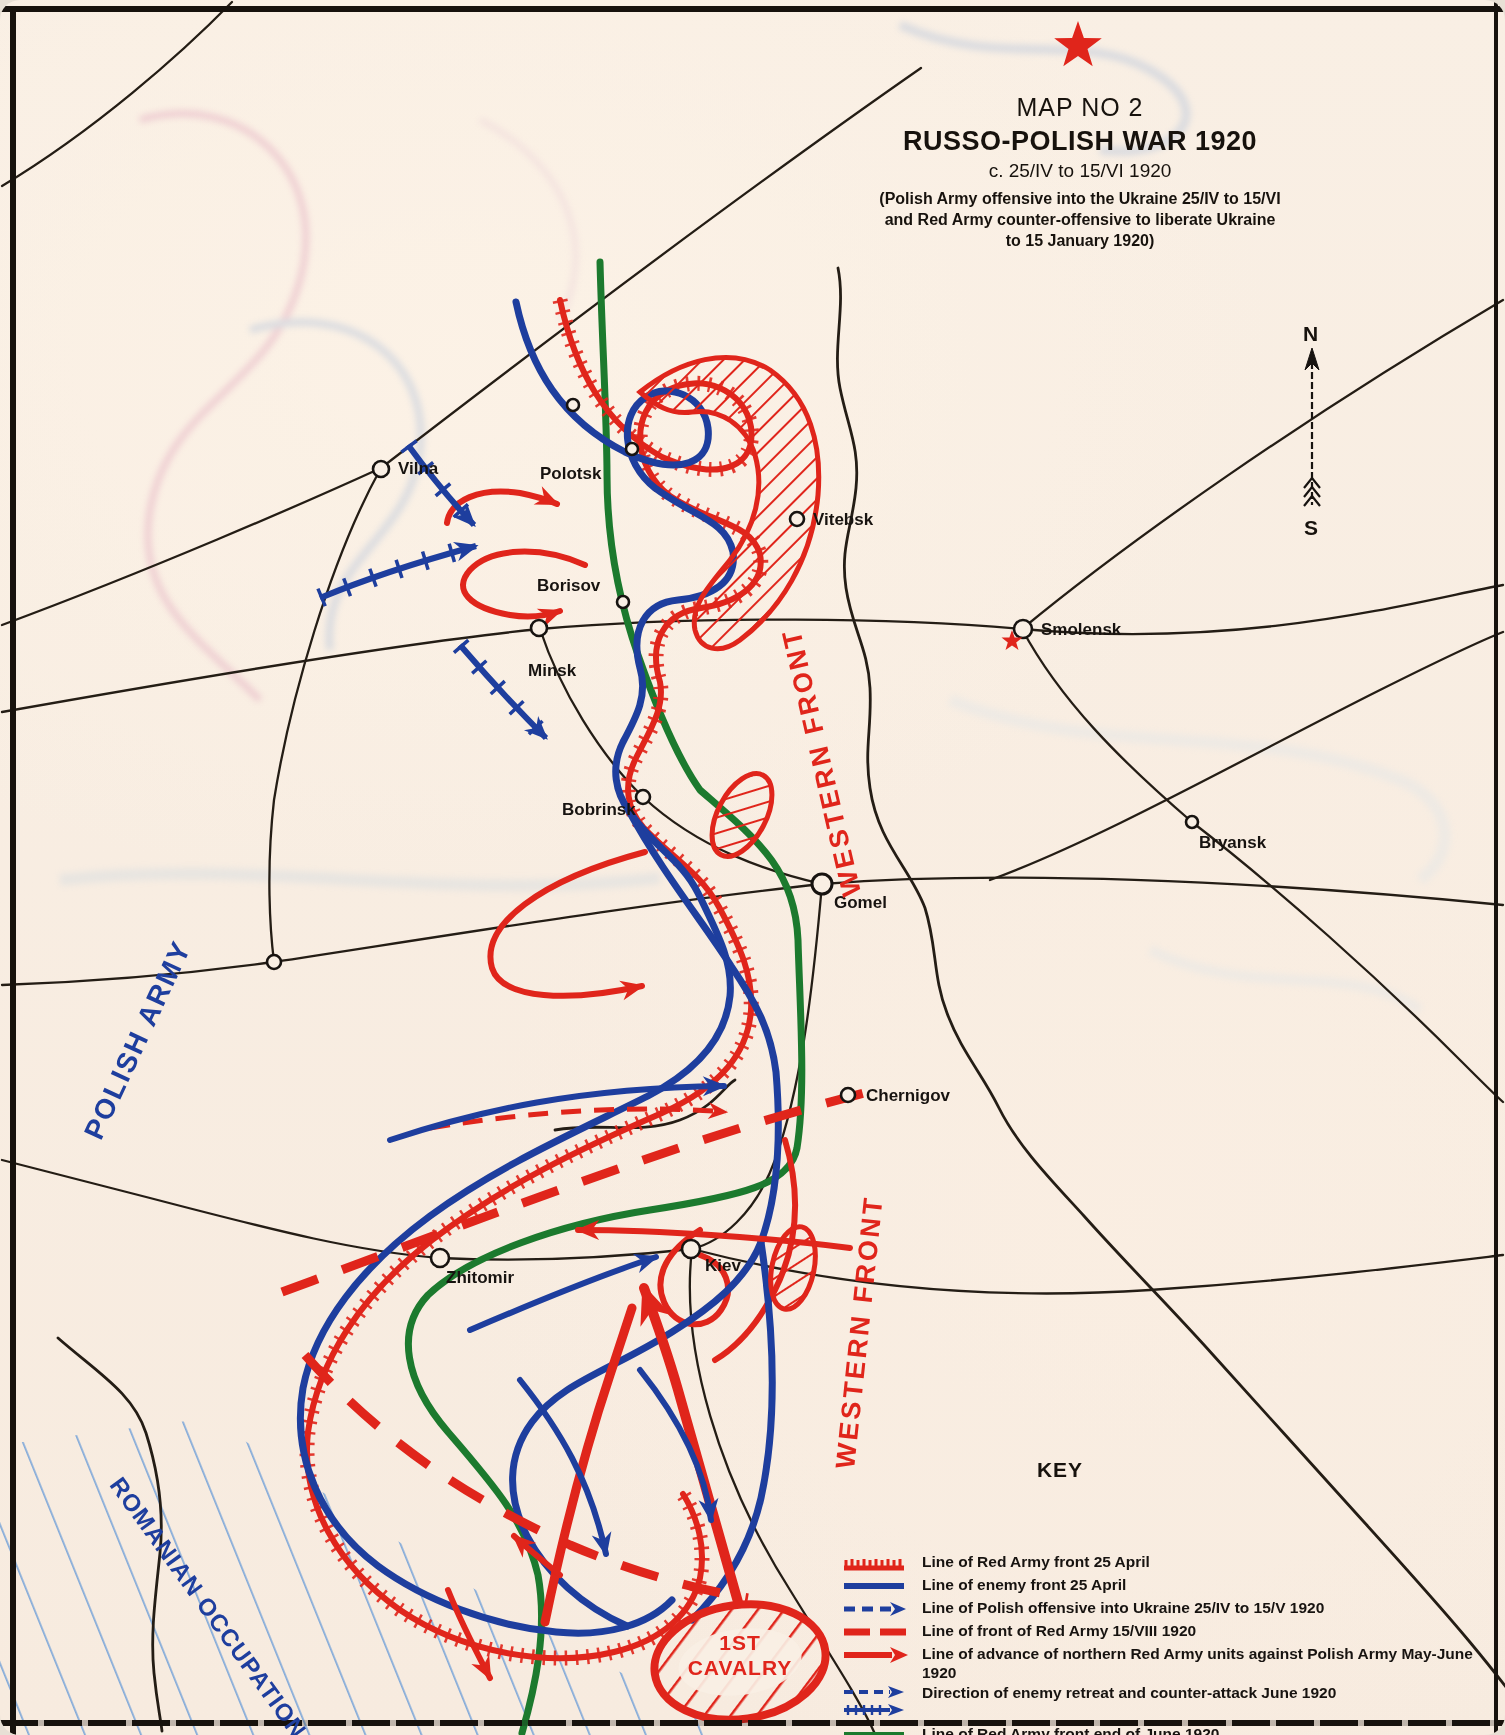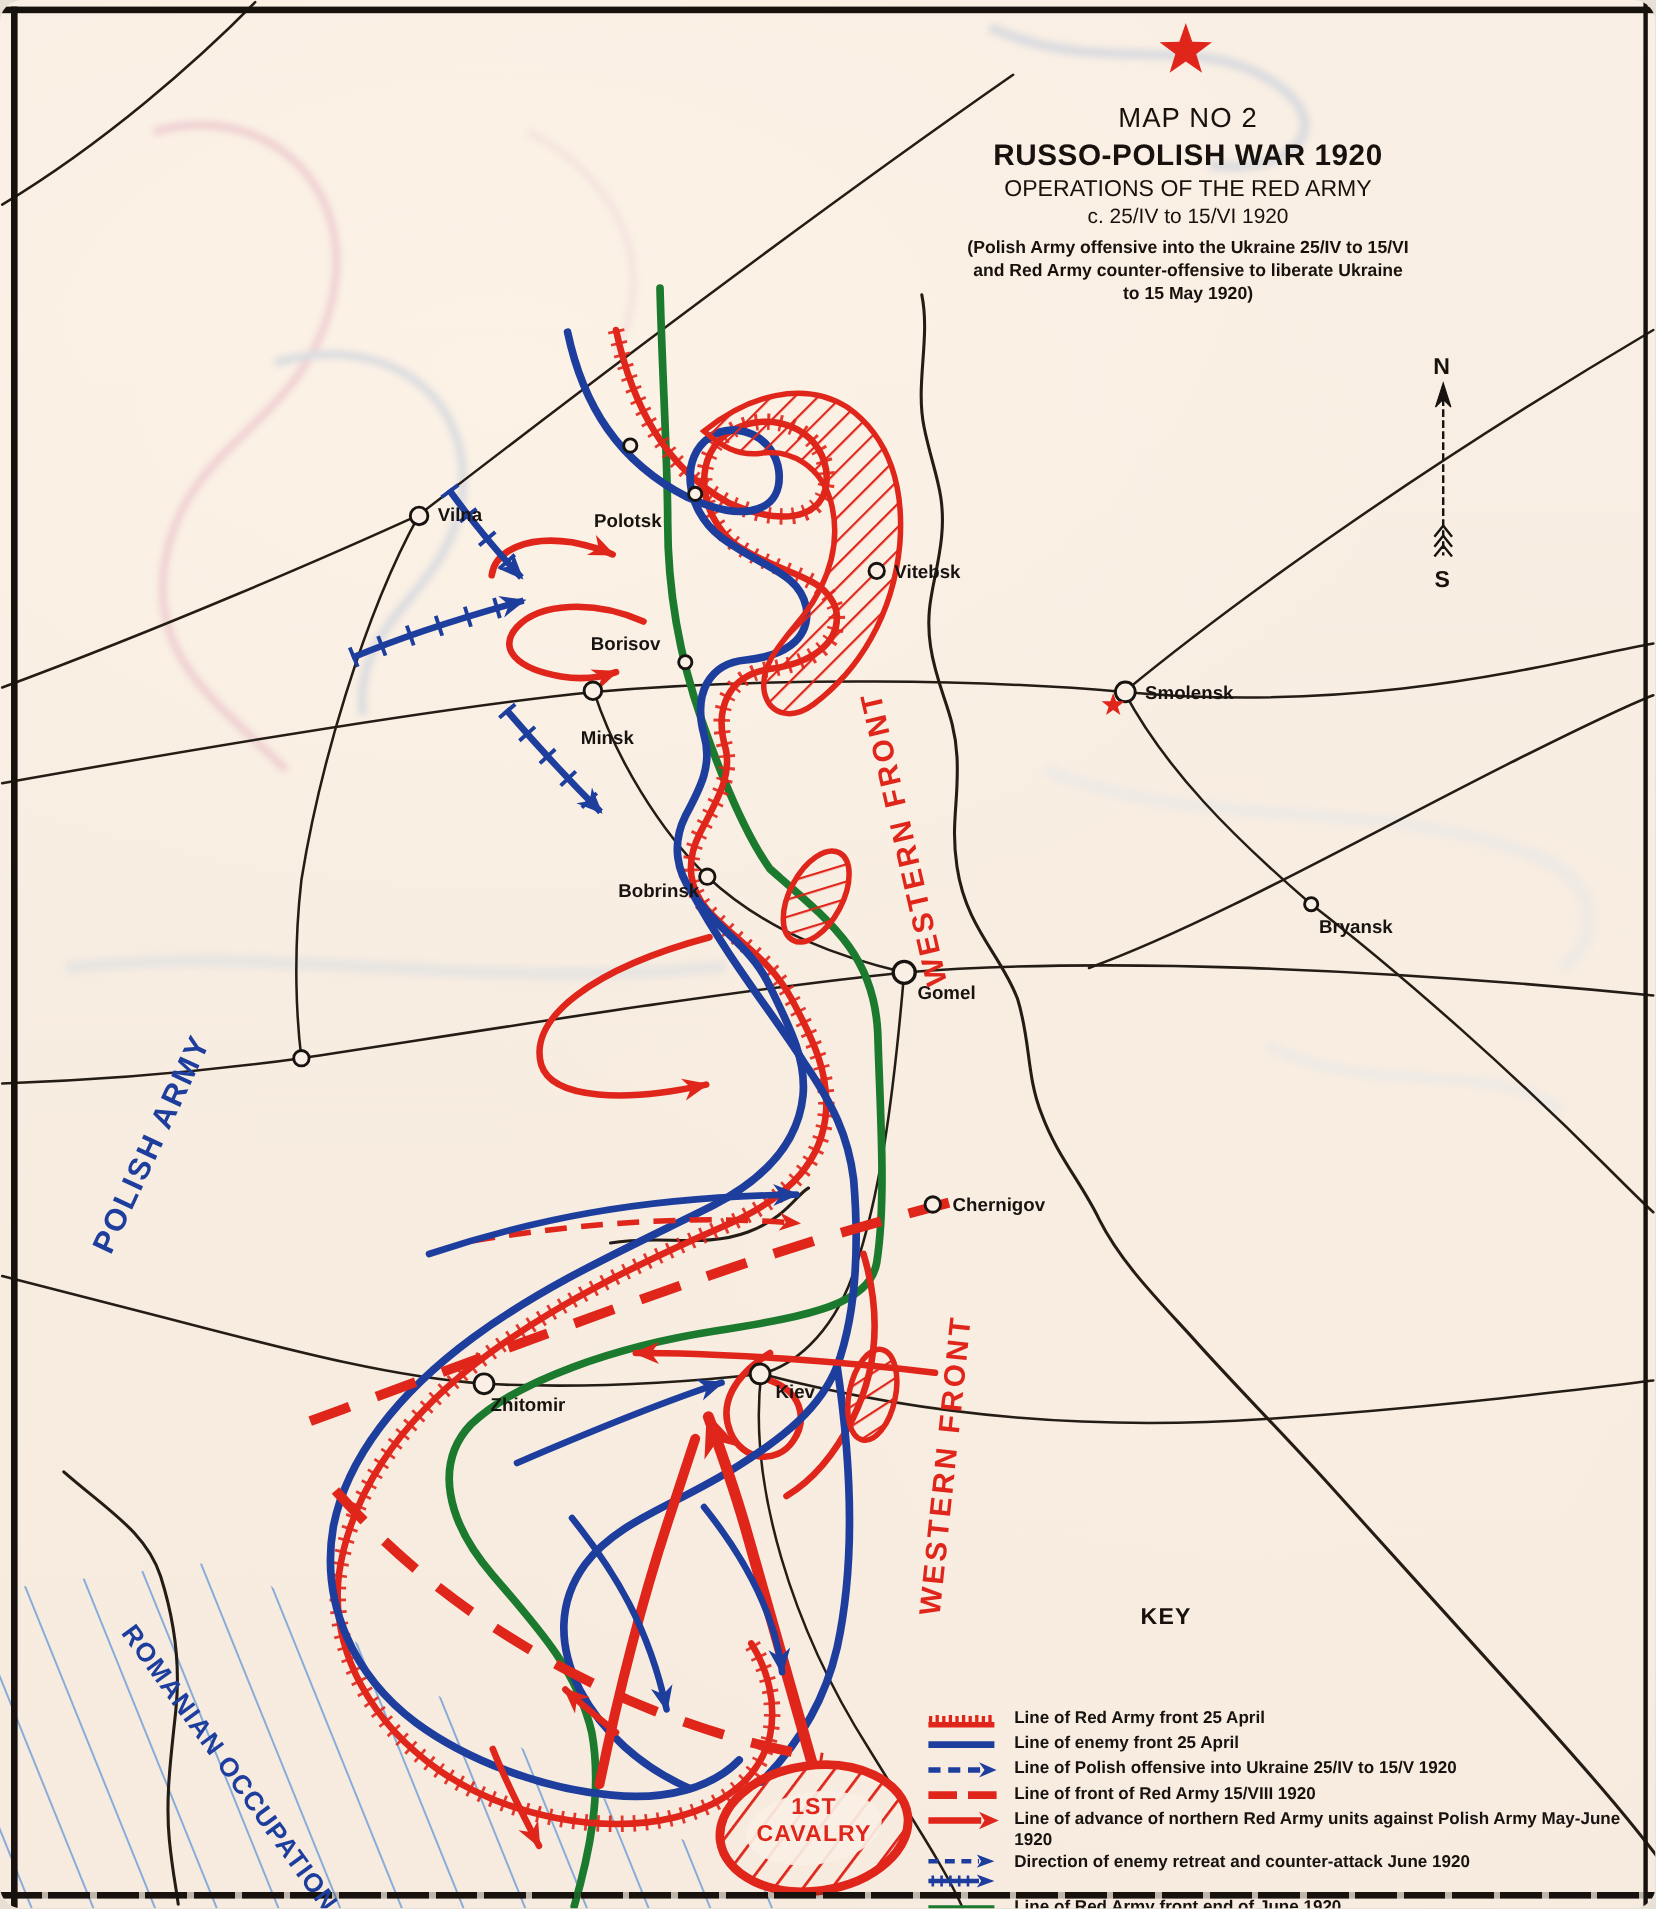--- a/index.html
+++ b/index.html
@@ -191,26 +191,25 @@
   </svg>
 
   <div class="frame frame-top"></div>
   <div class="frame frame-left"></div>
   <div class="frame frame-right"></div>
   <div class="frame frame-bottom"></div>
 
   <div class="title-block">
     <div class="t-mapno">MAP NO 2</div>
     <div class="t-main">RUSSO-POLISH WAR 1920</div>
-    <div class="t-sub">OPERATIONS OF THE RED ARMY</div>
     <div class="t-dates">c. 25/IV to 15/VI 1920</div>
     <div class="t-note">
       <div>(Polish Army offensive into the Ukraine 25/IV to 15/VI</div>
       <div>and Red Army counter-offensive to liberate Ukraine</div>
-      <div>to 15 May 1920)</div>
+      <div>to 15 January 1920)</div>
     </div>
   </div>
 
   <div class="compass-letter" style="left:1303px;top:322px;">N</div>
   <div class="compass-letter" style="left:1304px;top:516px;">S</div>
 
   <div class="city-label" style="left:398px;top:459px;">Vilna</div>
   <div class="city-label" style="left:540px;top:464px;">Polotsk</div>
   <div class="city-label" style="left:813px;top:510px;">Vitebsk</div>
   <div class="city-label" style="left:537px;top:576px;">Borisov</div>

